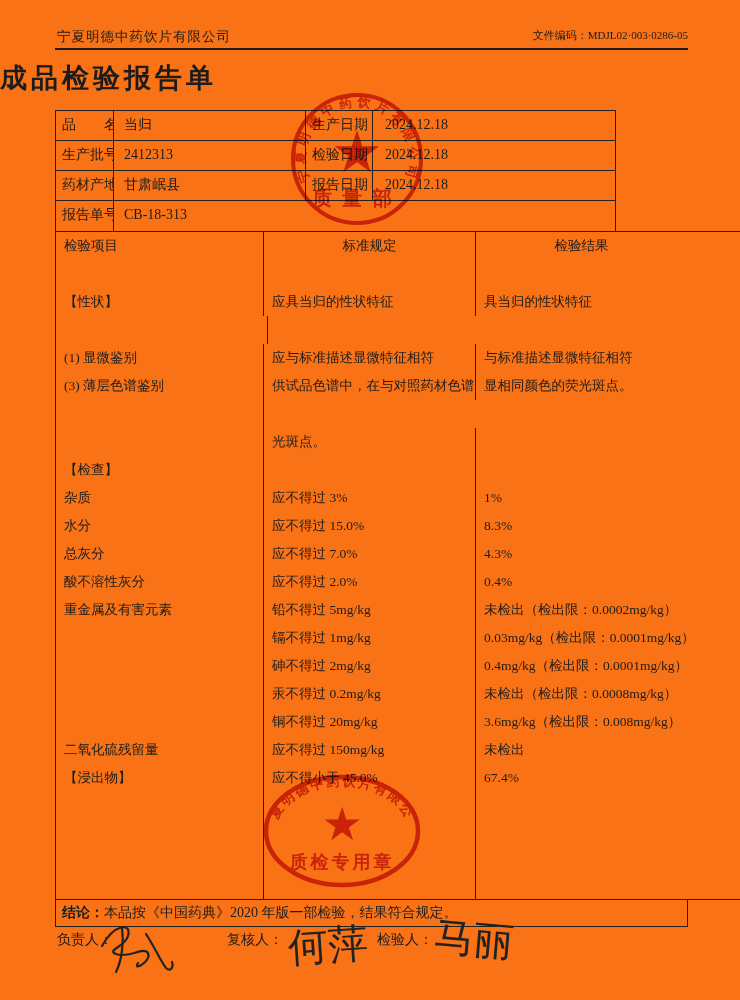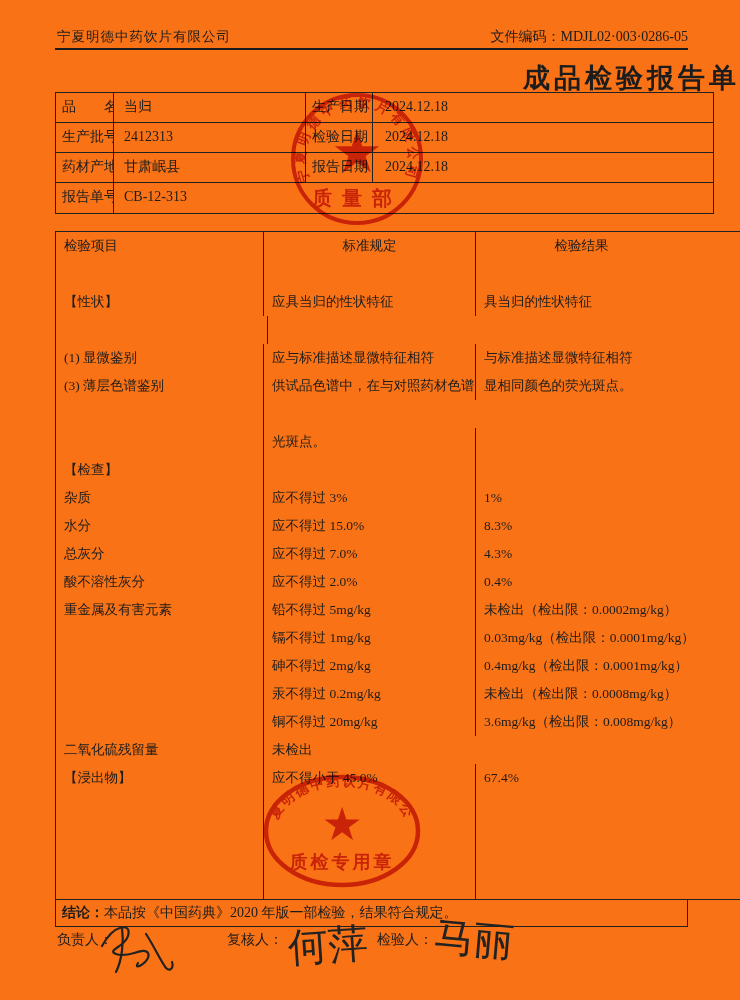--- a/index.html
+++ b/index.html
@@ -1,25 +1,25 @@
 <!DOCTYPE html>
 <html><head>
 <meta charset="utf-8">
 <style>
   html,body{margin:0;padding:0;background:#ffffff;}
   .page{position:relative;width:740px;height:1000px;background:#f97316;overflow:hidden;
         font-family:"Liberation Serif","DejaVu Serif",serif;color:#1c1c1c;}
   
   .hdr-company{position:absolute;left:57px;top:28px;font-size:13.5px;letter-spacing:1px;}
-  .hdr-code{position:absolute;right:52px;top:28px;font-size:14px;}
+  .hdr-code{position:absolute;right:52px;top:28px;font-size:11px;}
   .hdr-rule{position:absolute;left:55px;top:48px;width:633px;height:0;border-top:2px solid #1c1c1c;}
-  .title{position:absolute;left:0;top:60px;width:740px;text-align:right;
+  .title{position:absolute;left:0;top:60px;width:740px;text-align:left;
          font-size:27px;font-weight:bold;letter-spacing:4px;}
   
-  .info{position:absolute;left:55px;top:92px;width:659px;border:1px solid #222;box-sizing:border-box;}
+  .info{position:absolute;left:55px;top:110px;width:561px;border:1px solid #222;box-sizing:border-box;}
   .irow{display:flex;height:30px;border-bottom:1px solid #222;box-sizing:border-box;}
   .irow:last-child{border-bottom:none;}
   .icell{box-sizing:border-box;font-size:14px;line-height:28px;padding-left:6px;white-space:nowrap;overflow:hidden;}
   .il1{width:58px;border-right:1px solid #222;}
   .iv1{width:192px;border-right:1px solid #222;padding-left:10px;}
   .il2{width:67px;border-right:1px solid #222;}
   .iv2{flex:1;padding-left:12px;}
   .iv1w{flex:1;padding-left:10px;}
   
   .mtable{position:absolute;left:55px;top:231px;width:705px;height:669px;
@@ -74,21 +74,21 @@
       <div class="icell iv2">2024.12.18</div>
     </div>
     <div class="irow">
       <div class="icell il1">药材产地</div>
       <div class="icell iv1">甘肃岷县</div>
       <div class="icell il2">报告日期</div>
       <div class="icell iv2">2024.12.18</div>
     </div>
     <div class="irow">
       <div class="icell il1">报告单号</div>
-      <div class="icell iv1w">CB-12-313</div>
+      <div class="icell iv1w">CB-18-313</div>
     </div>
   </div>
 
   <div class="mtable">
     <div>
         <div class="tline thead">
           <div class="tcell c0">检验项目</div>
           <div class="tcell c1">标准规定</div>
           <div class="tcell c2">检验结果</div>
         </div>
@@ -170,20 +170,21 @@
           <div class="tcell c1">汞不得过 0.2mg/kg</div>
           <div class="tcell c2">未检出（检出限：0.0008mg/kg）</div>
         </div>
         <div class="tline">
           <div class="tcell c0"></div>
           <div class="tcell c1">铜不得过 20mg/kg</div>
           <div class="tcell c2">3.6mg/kg（检出限：0.008mg/kg）</div>
         </div>
         <div class="tline">
           <div class="tcell c0">二氧化硫残留量</div>
+          <div class="tcell c1">应不得过 150mg/kg</div>
           <div class="tcell c2">未检出</div>
         </div>
         <div class="tline">
           <div class="tcell c0">【浸出物】</div>
           <div class="tcell c1">应不得小于 45.0%</div>
           <div class="tcell c2">67.4%</div>
         </div>
         <div class="tline">
           <div class="tcell c0"></div>
           <div class="tcell c1"></div>

